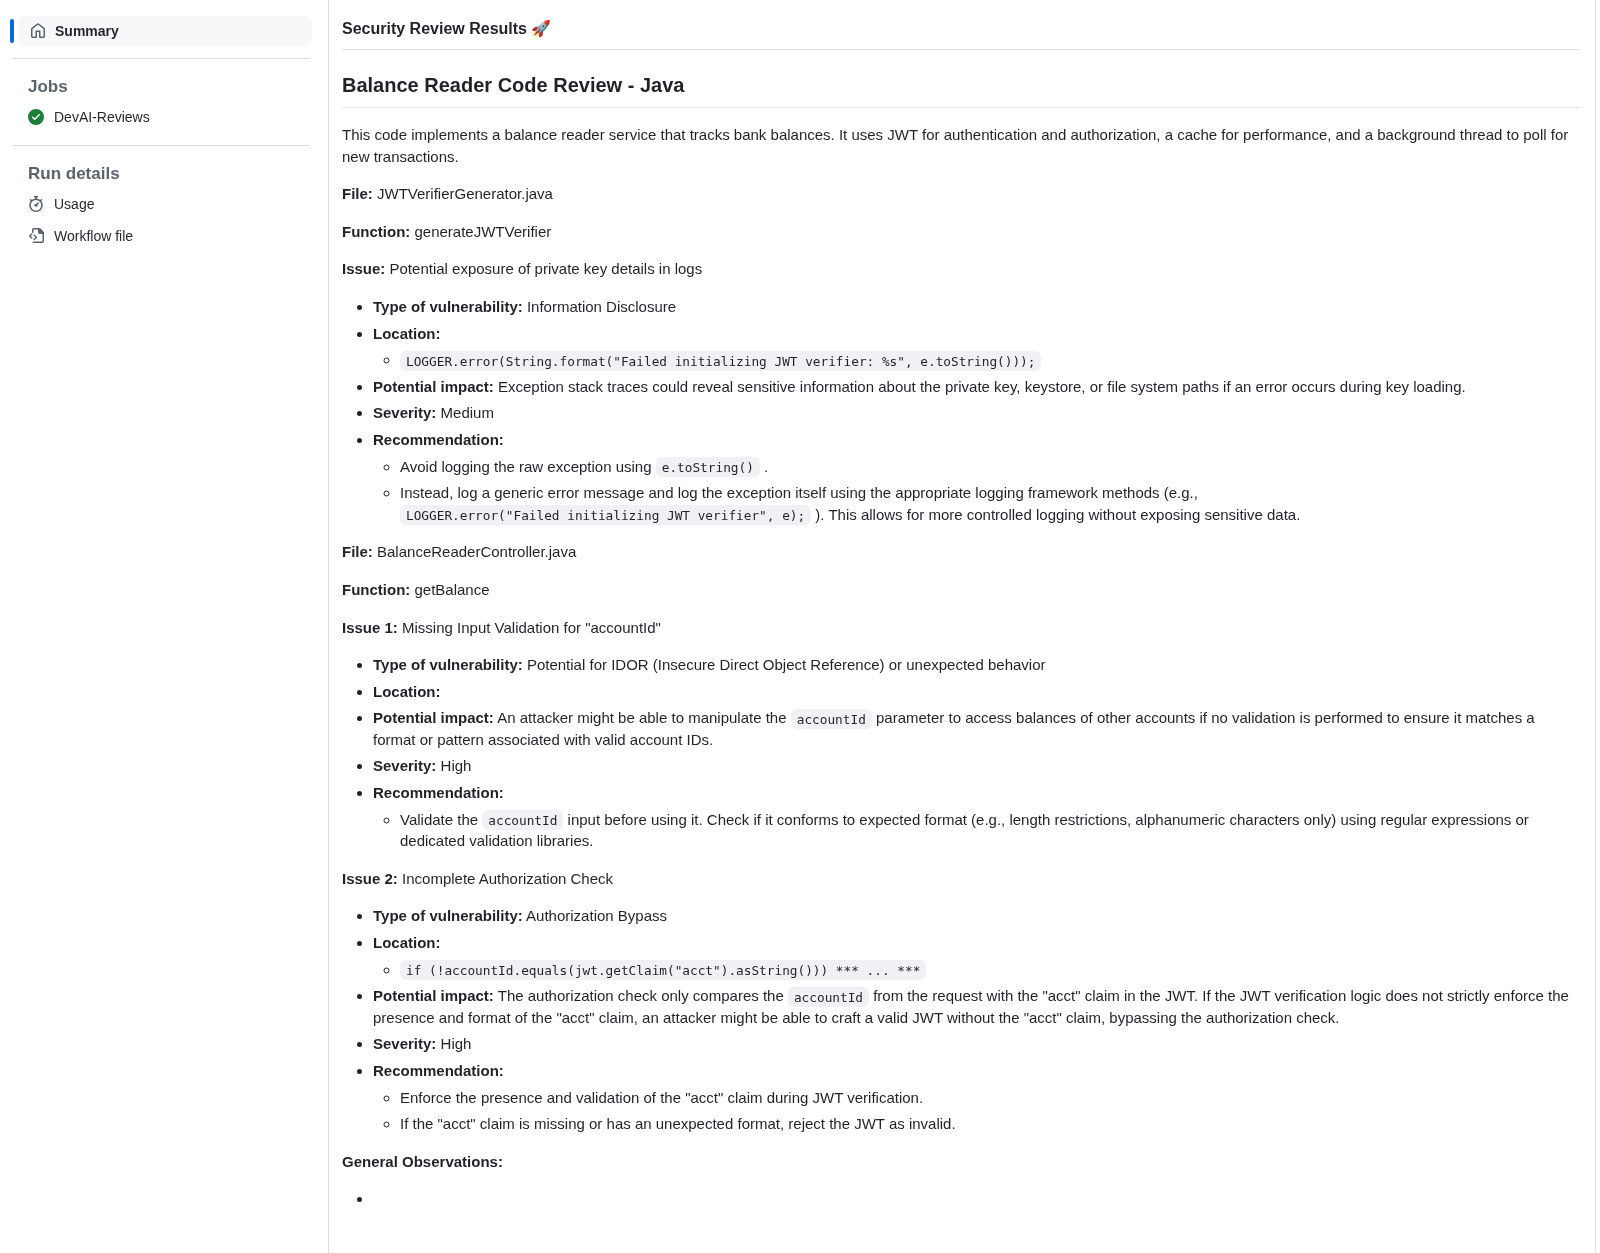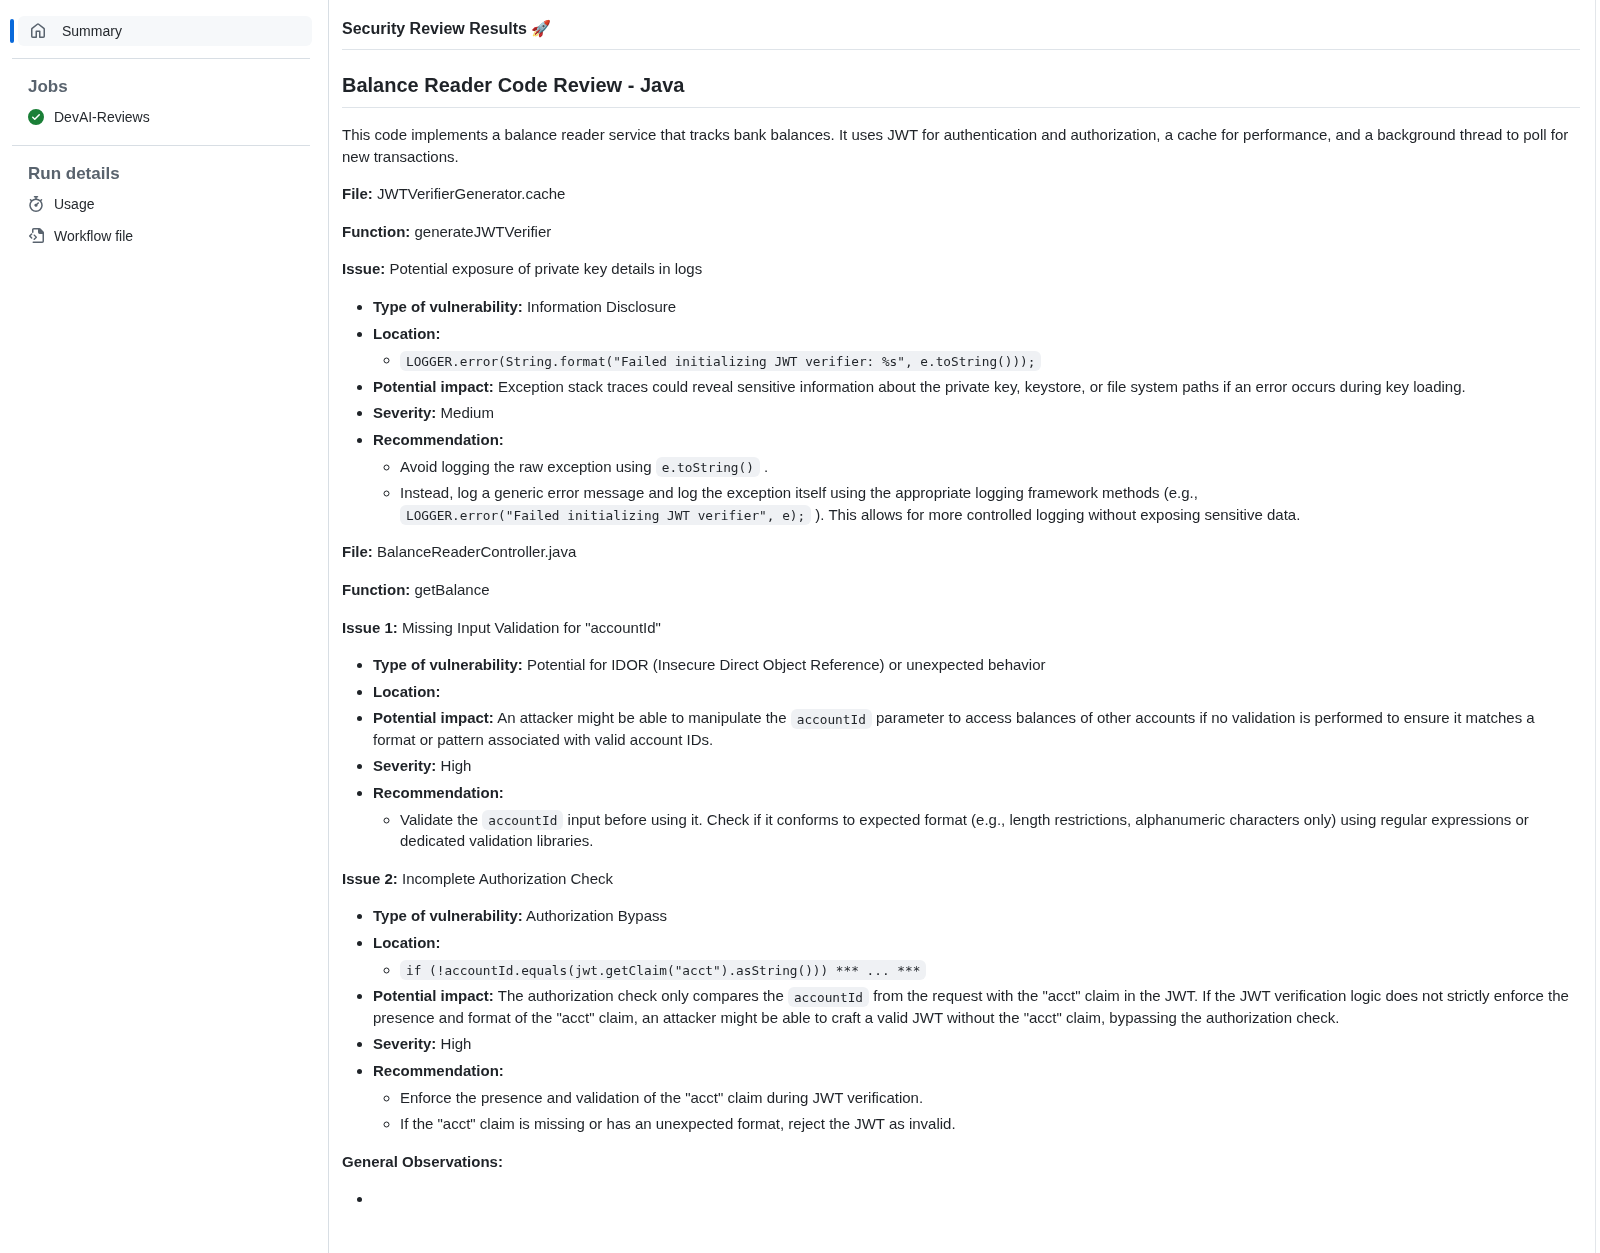--- a/index.html
+++ b/index.html
@@ -14,24 +14,24 @@
   
   .sidebar {
     width: 329px; min-width: 329px;
     border-right: 1px solid #d8dee4;
     padding: 16px 16px 0 10px;
     background: #ffffff;
   }
   .nav-selected {
     position: relative;
     margin-left: 8px;
-    display: flex; align-items: center; gap: 16px;
+    display: flex; align-items: center; gap: 9px;
     background: #f6f8fa; border-radius: 6px;
     padding: 7px 12px;
-    font-size: 14px; font-weight: 400; color: #25292e;
+    font-size: 14px; font-weight: 700; color: #25292e;
     cursor: pointer;
   }
   .accent-bar {
     position: absolute; left: -8px; top: 50%; transform: translateY(-50%);
     width: 4px; height: 24px; border-radius: 2px;
   }
   .side-divider { border: 0; border-top: 1px solid #d8dee4; margin: 12px 2px; }
   .section-title {
     font-size: 17px; font-weight: 700; color: #59636e;
     padding: 6px 0 4px 18px;
@@ -124,21 +124,21 @@
     </span>
     <span>Workflow file</span>
   </div>
 </nav>
 
 <main class="main">
   <h1 class="page-title">Security Review Results 🚀</h1>
   <h2 class="review-title">Balance Reader Code Review - Java</h2>
   <div class="md">
       <p><span>This code implements a balance reader service that tracks bank balances. It uses JWT for authentication and authorization, a cache for performance, and a background thread to poll for new transactions.</span></p>
-      <p><b>File:</b><span> JWTVerifierGenerator.cache</span></p>
+      <p><b>File:</b><span> JWTVerifierGenerator.java</span></p>
       <p><b>Function:</b><span> generateJWTVerifier</span></p>
       <p><b>Issue:</b><span> Potential exposure of private key details in logs</span></p>
       <ul>
         <li><b>Type of vulnerability:</b><span> Information Disclosure</span></li>
         <li><b>Location:</b><ul>
             <li><code>LOGGER.error(String.format("Failed initializing JWT verifier: %s", e.toString()));</code></li>
           </ul></li>
         <li><b>Potential impact:</b><span> Exception stack traces could reveal sensitive information about the private key, keystore, or file system paths if an error occurs during key loading.</span></li>
         <li><b>Severity:</b><span> Medium</span></li>
         <li><b>Recommendation:</b><ul>

